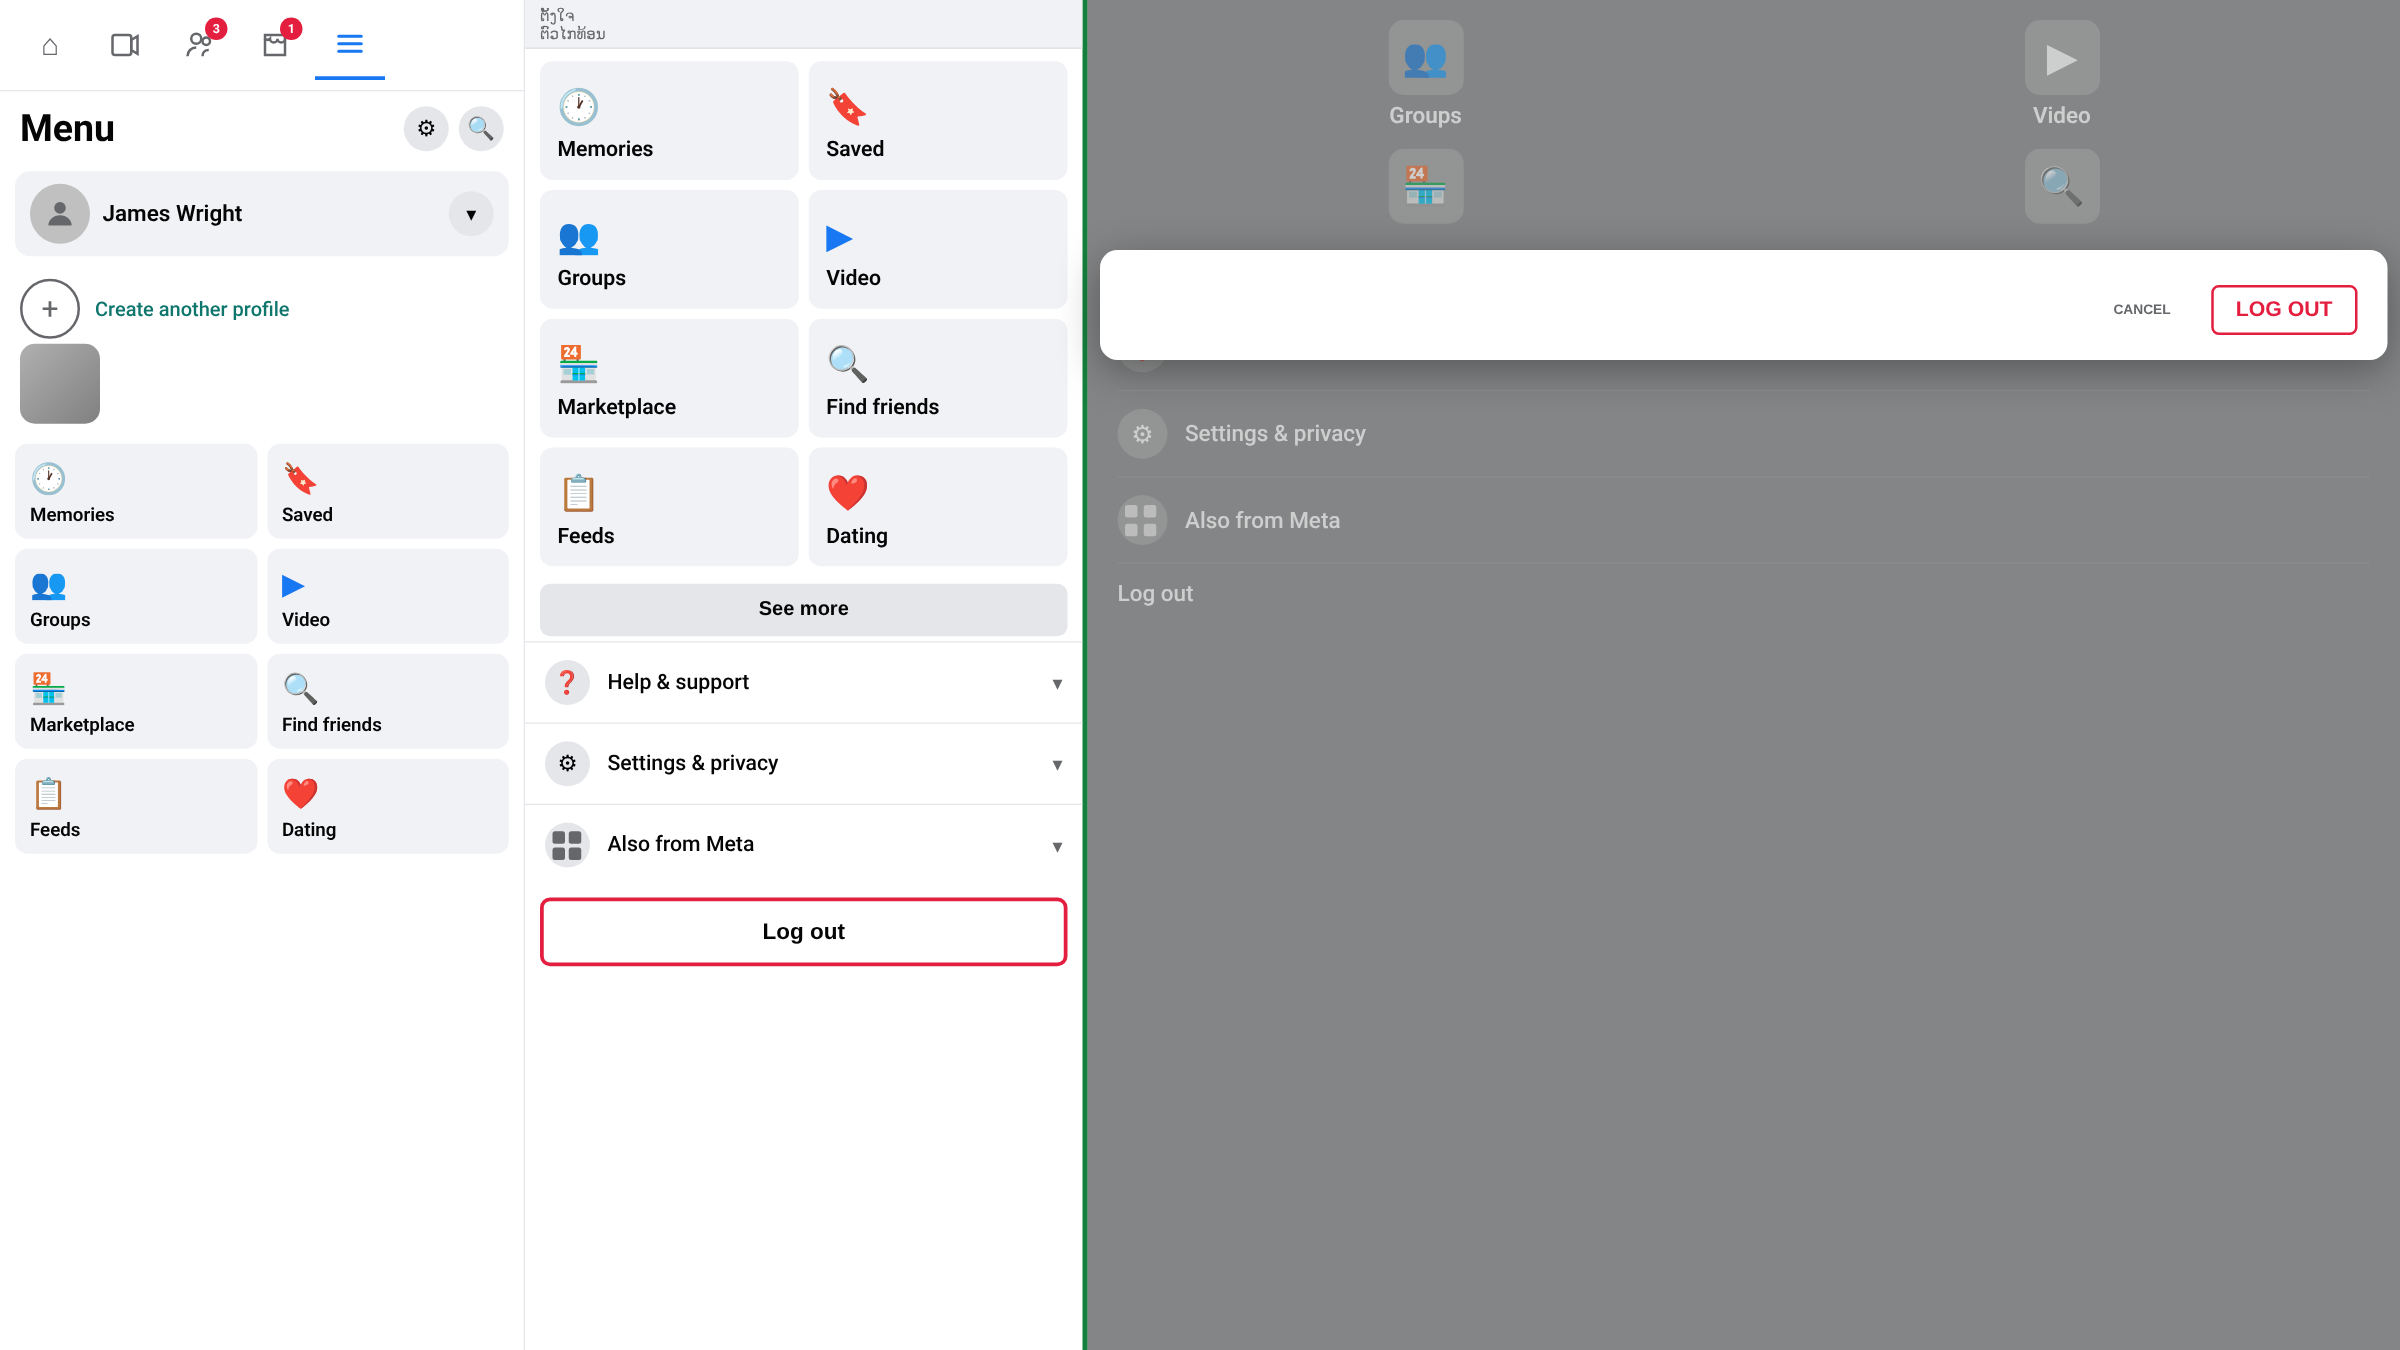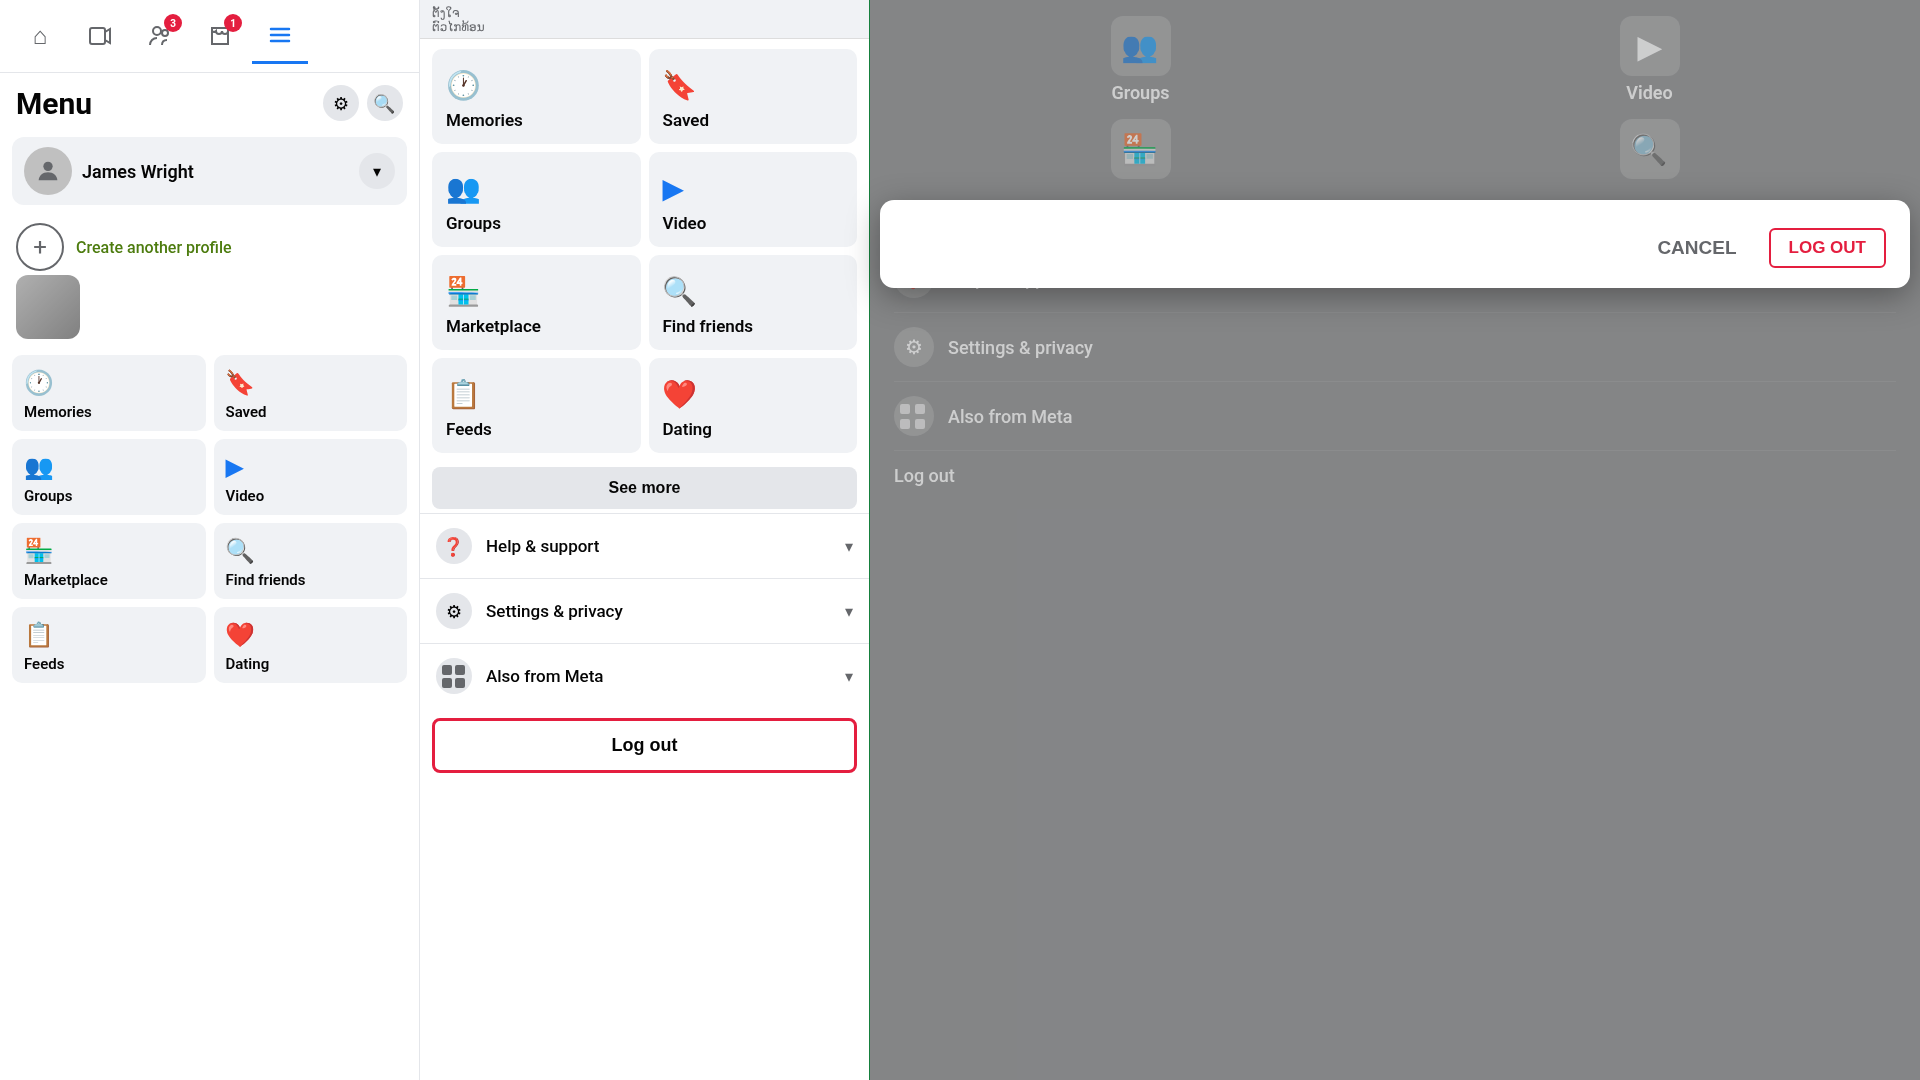--- a/index.html
+++ b/index.html
@@ -156,21 +156,21 @@
       align-items: center;
       justify-content: center;
       font-size: 24px;
       color: #65676b;
       flex-shrink: 0;
     }
 
     .create-profile-text {
       font-size: 16px;
       font-weight: 500;
-      color: #4d7c0f;
+      color: #0f766e;
     }
 
     .shortcuts-label {
       padding: 10px 16px 6px;
       font-size: 17px;
       font-weight: 700;
       color: #050505;
     }
 
     .shortcut-thumb {
@@ -208,21 +208,21 @@
       color: #050505;
     }
 
     
     .middle-panel {
       width: 450px;
       height: 1080px;
       background: #fff;
       display: flex;
       flex-direction: column;
-      border-right: 1px solid #15803d;
+      border-right: 4px solid #15803d;
       overflow: hidden;
     }
 
     .mid-top-strip {
       padding: 6px 12px 4px;
       background: #f0f2f5;
       border-bottom: 1px solid #ddd;
       font-size: 12px;
       color: #65676b;
     }
@@ -410,21 +410,21 @@
     }
 
     .dialog-actions {
       display: flex;
       justify-content: flex-end;
       gap: 20px;
       align-items: center;
     }
 
     .dialog-cancel {
-      font-size: 19px;
+      font-size: 11px;
       font-weight: 600;
       color: #65676b;
       cursor: pointer;
       background: none;
       border: none;
       padding: 8px 12px;
     }
 
     .dialog-logout {
       font-size: 17px;

